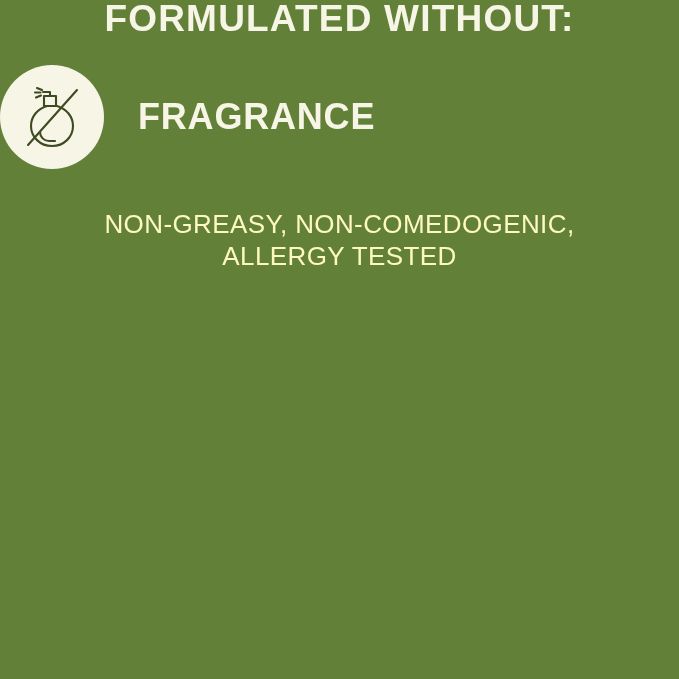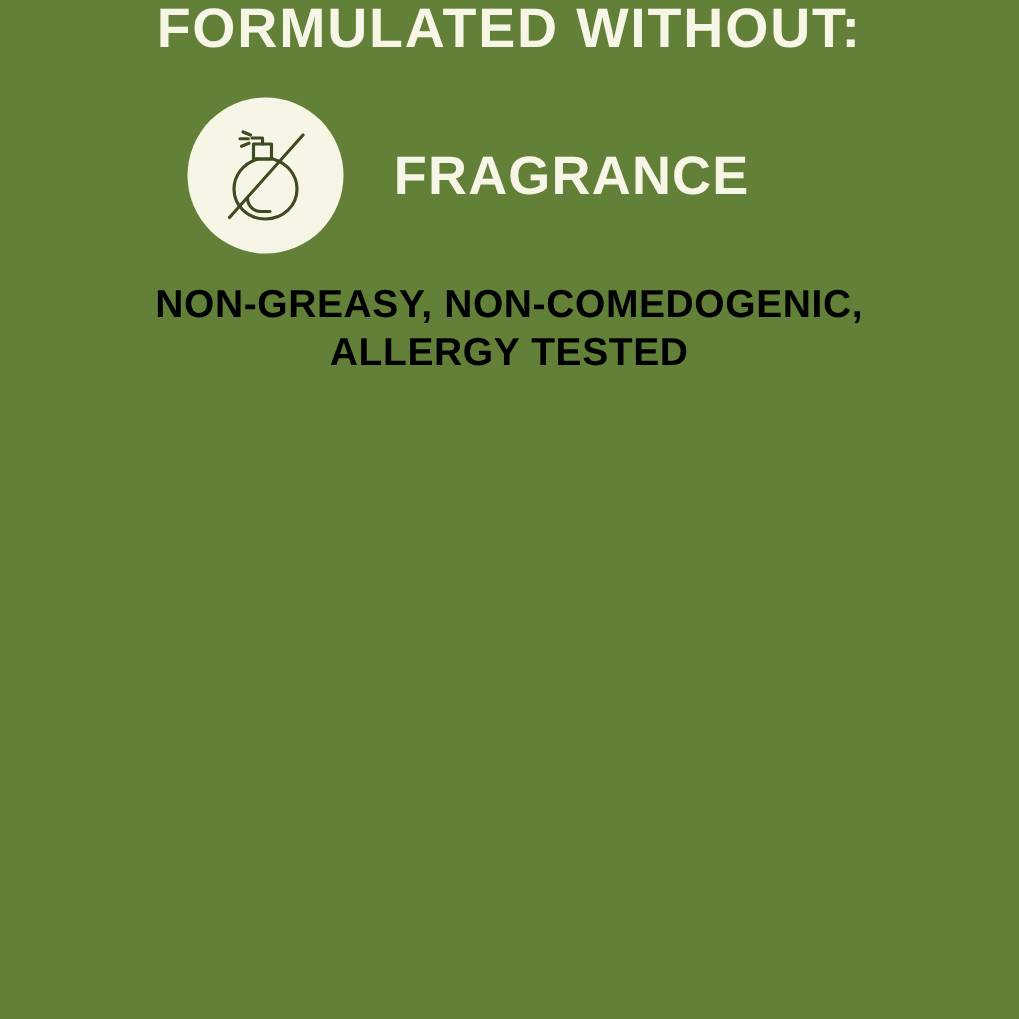--- a/index.html
+++ b/index.html
@@ -28,21 +28,21 @@
     letter-spacing: 1.2px;
     color: #F7F5E6;
     text-align: center;
     line-height: 1;
     white-space: nowrap;
   }
   #rows {
     margin-top: 28px;
     width: 100%;
     display: flex;
-    flex-direction: column;
+    flex-direction: row;
     align-items: center;
     gap: 29px;
   }
   .claim-row {
     width: 430px;
     height: 104px;
     display: flex;
     align-items: center;
     gap: 34px;
   }
@@ -61,25 +61,25 @@
   }
   .claim-label {
     font-size: 36px;
     font-weight: bold;
     letter-spacing: 0.8px;
     color: #F7F5E6;
     line-height: 1;
     white-space: nowrap;
   }
   #footer {
-    margin-top: 18px;
+    margin-top: 40px;
     font-size: 26px;
-    font-weight: bold;
+    font-weight: normal;
     letter-spacing: 0.4px;
-    color: #000000;
+    color: #fef9c3;
     text-align: center;
     line-height: 1.22;
   }
   #footer .footer-line {
     display: block;
     white-space: nowrap;
   }
 </style>
 </head>
 <body>

